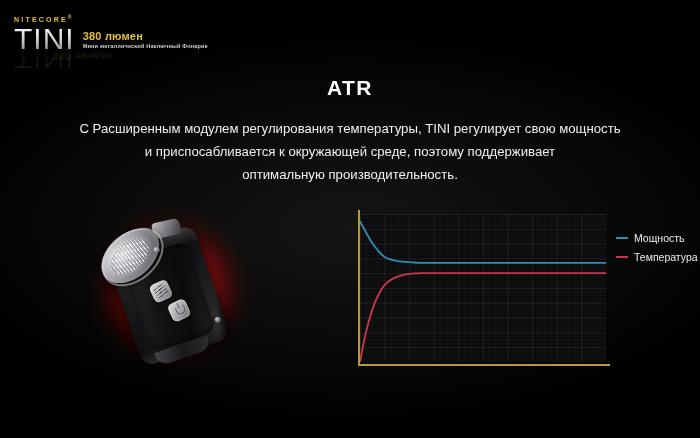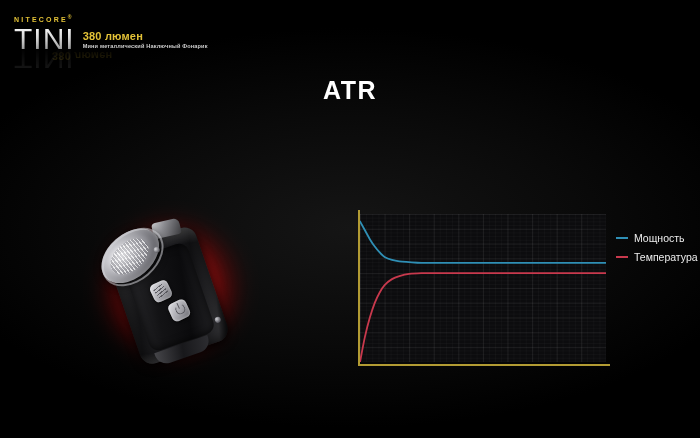--- a/index.html
+++ b/index.html
@@ -52,21 +52,21 @@
     transform:scaleY(-1);opacity:.35;
     -webkit-mask-image:linear-gradient(to top,transparent 5%,#000 90%);
     mask-image:linear-gradient(to top,transparent 5%,#000 90%);
   }
   .brand-reflect2 .brand-lumen{color:#5a4c14;}
   .brand-reflect2 .brand-desc{color:#3a3a3a;}
 
   
   .title{
     position:absolute;left:0;right:0;top:76px;text-align:center;
-    font-size:25px;font-weight:bold;letter-spacing:1.5px;color:#ffffff;
+    font-size:21px;font-weight:bold;letter-spacing:1.5px;color:#ffffff;
   }
   .para{
     position:absolute;left:30px;right:30px;top:117px;text-align:center;
     font-size:13.2px;line-height:23px;color:#f0f0f0;font-weight:300;
   }
   .para div{white-space:nowrap;}
 
   
   .photo{position:absolute;left:72px;top:206px;width:200px;height:168px;}
   .glow{
@@ -194,20 +194,25 @@
       <div class="brand-tini">TINI</div>
       <div class="brand-sub">
         <div class="brand-lumen">380 люмен</div>
         <div class="brand-desc">Мини металлический Наключный Фонарик</div>
       </div>
     </div>
   </div>
 
   <div class="title">ATR</div>
 
+  <div class="para">
+    <div>С Расширенным модулем регулирования температуры, TINI регулирует свою мощность</div>
+    <div>и приспосабливается к окружающей среде, поэтому поддерживает</div>
+    <div>оптимальную производительность.</div>
+  </div>
 
   <div class="photo">
     <div class="glow"></div>
     <div class="torch">
       <div class="body-main"></div>
       <div class="body-edge"></div>
       <div class="body-panel"></div>
       <div class="tail"></div>
       <div class="clip"></div>
       <div class="lens">

